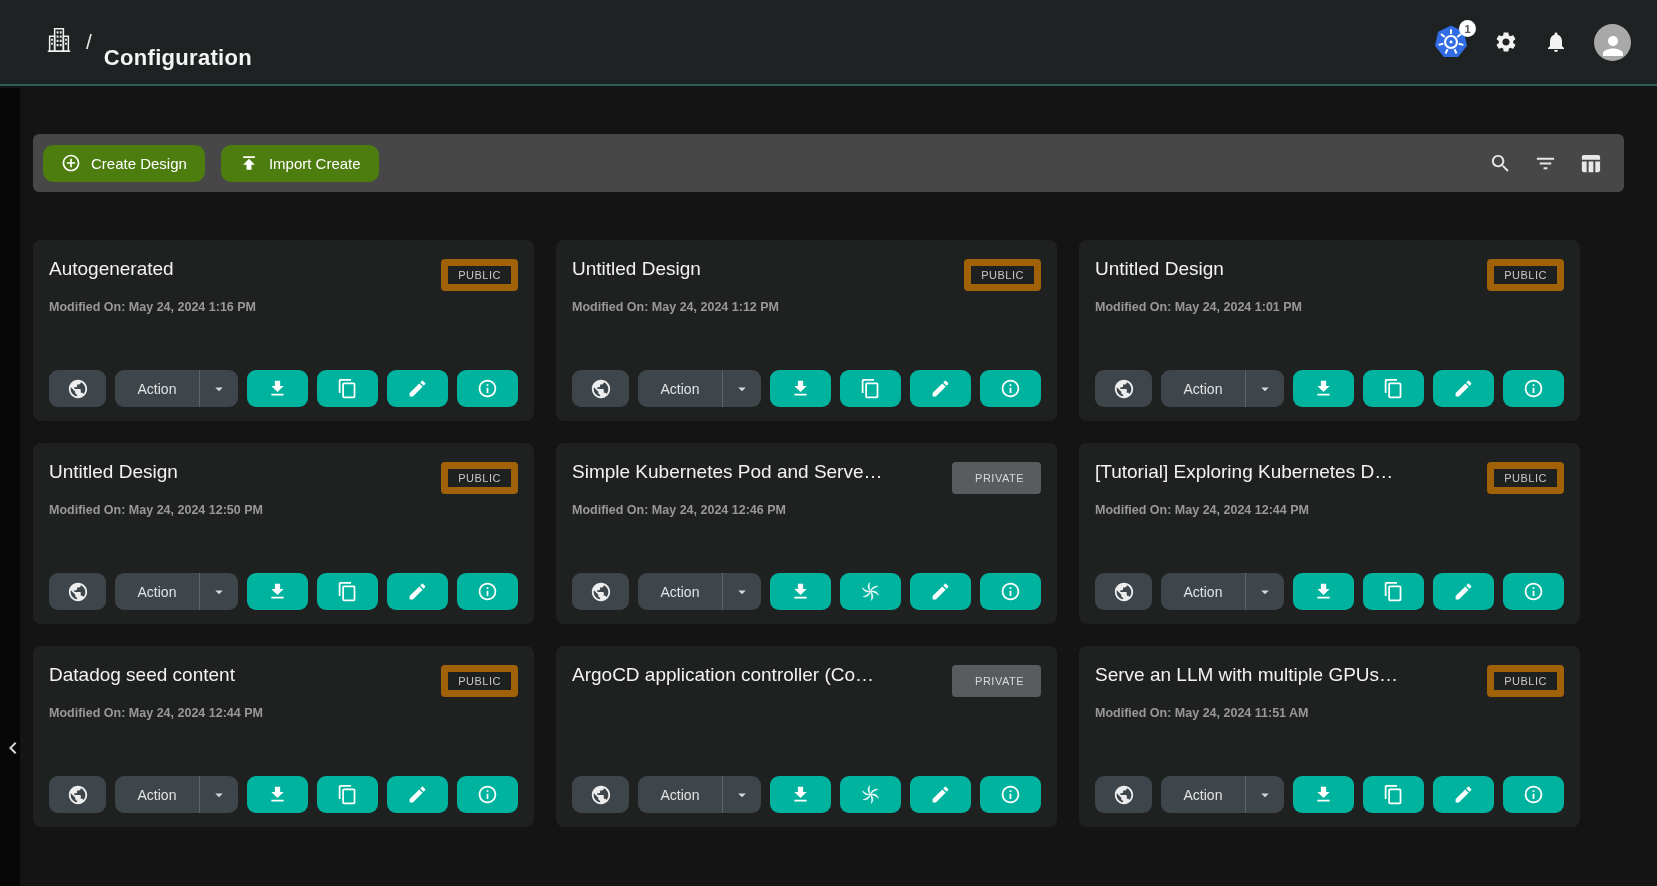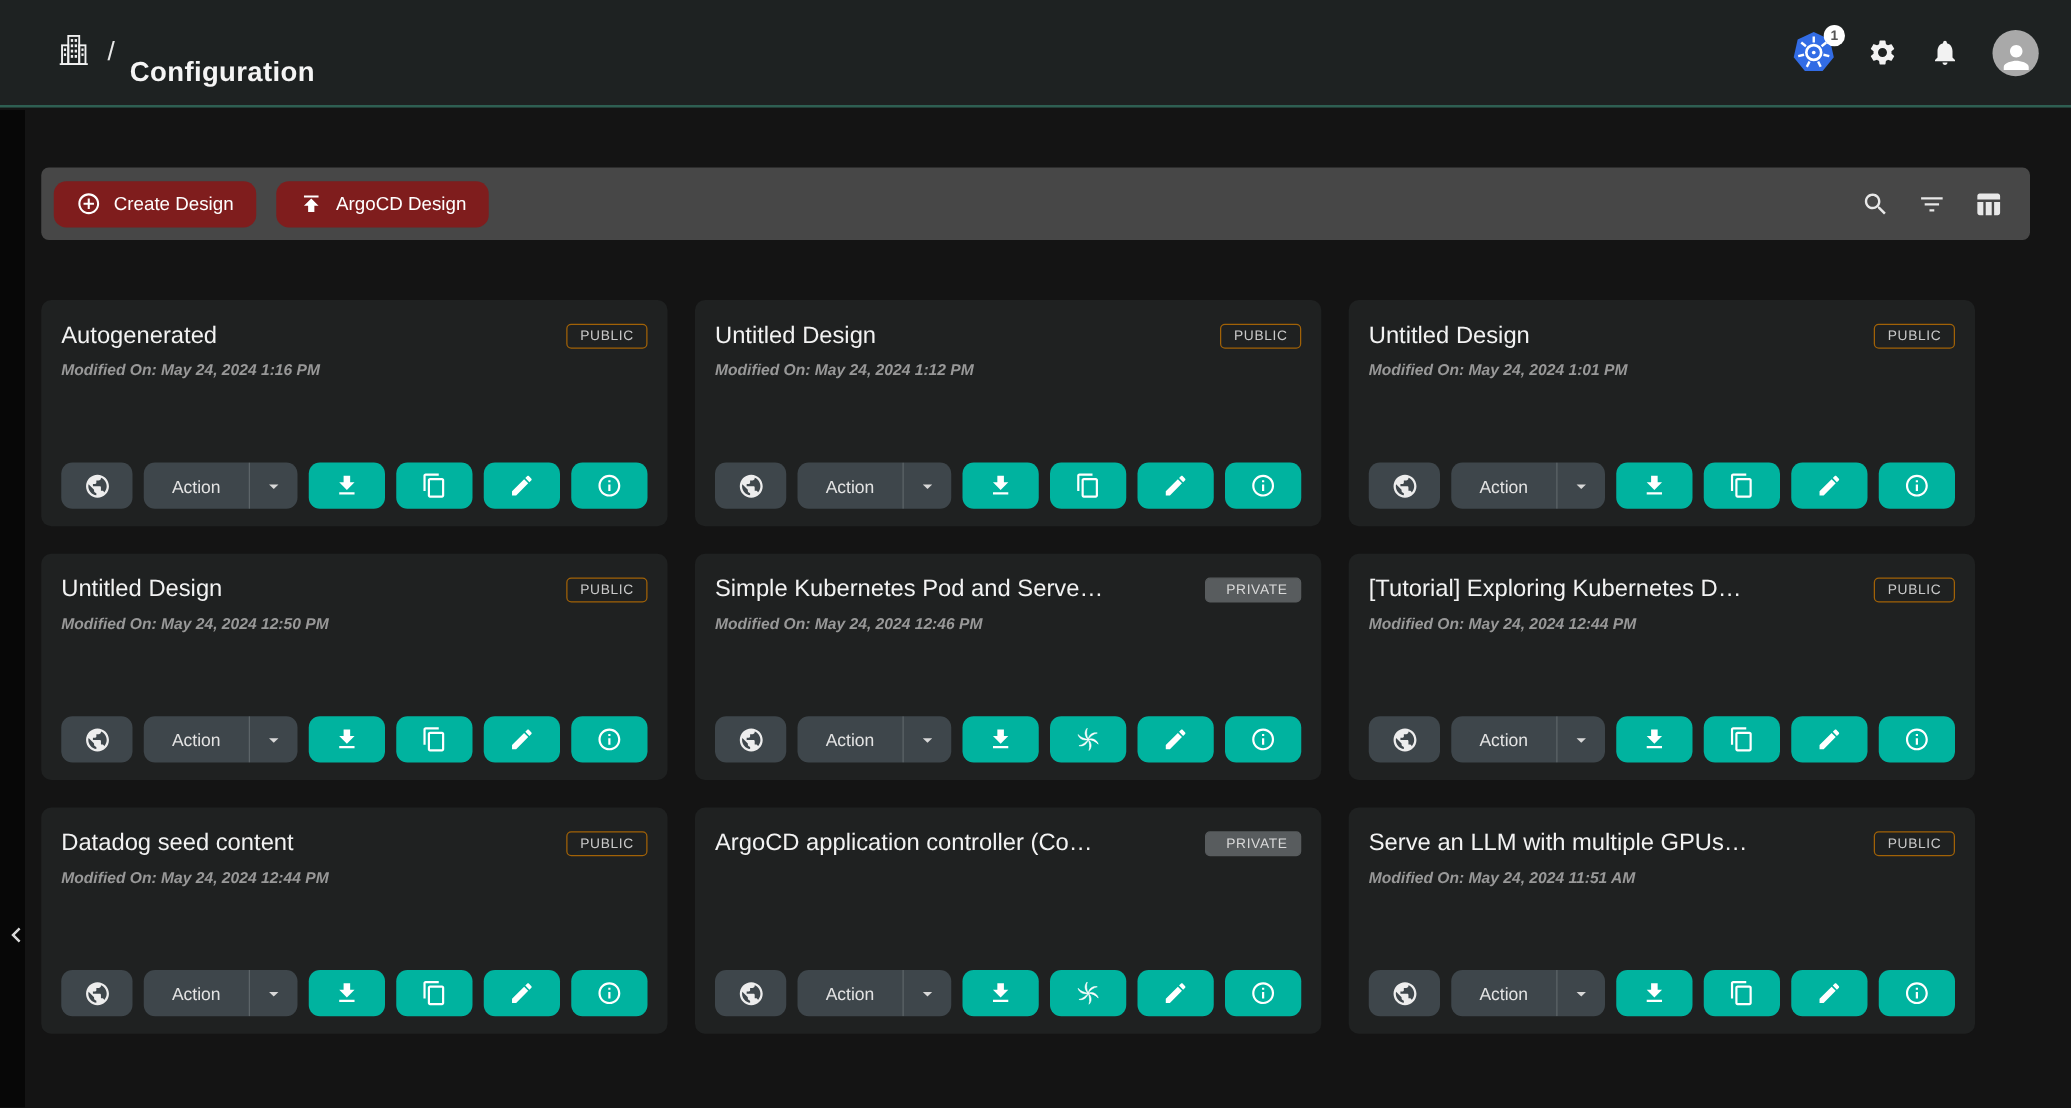--- a/index.html
+++ b/index.html
@@ -32,21 +32,21 @@
     display:flex; align-items:flex-end; justify-content:center; overflow:hidden;
   }
 
   
   .toolbar {
     margin:48px 33px 0 33px; height:58px; background:#474747; border-radius:6px;
     display:flex; align-items:center; justify-content:space-between; padding:0 22px 0 10px;
   }
   .toolbar-left { display:flex; align-items:center; gap:16px; }
   .btn-teal {
-    background:#7f1d1d; color:#fff; border:none; cursor:pointer;
+    background:#4d7c0f; color:#fff; border:none; cursor:pointer;
     height:37px; border-radius:10px; padding:0 18px;
     display:inline-flex; align-items:center; gap:10px;
     font-family:inherit; font-size:15px;
   }
   .btn-teal svg { width:20px; height:20px; }
   .toolbar-right { display:flex; align-items:center; gap:22px; }
   .toolbar-right .ticon { width:23px; height:23px; display:block; cursor:pointer; }
 
   
   .grid {
@@ -58,26 +58,26 @@
     padding:16px 16px 14px 16px; display:flex; flex-direction:column;
   }
   .card-head { display:flex; justify-content:space-between; align-items:flex-start; gap:10px; }
   .card-title {
     color:#f2f2f2; font-size:19px; font-weight:500;
     white-space:nowrap; overflow:hidden; text-overflow:ellipsis; max-width:365px;
     padding-top:2px;
   }
   .chip {
     flex:none; font-size:11px; letter-spacing:.5px; color:#c9c9c9;
-    border:1px solid #a16207; border-radius:4px; padding:3px 10px; margin-top:3px;
+    border:7px solid #a16207; border-radius:4px; padding:3px 10px; margin-top:3px;
     background:transparent;
   }
   .chip.private { background:#585c5e; border-color:#585c5e; color:#d9d9d9;padding-left:16px; }
   .card-modified {
-    margin-top:9px; color:#989898; font-size:12.5px; font-style:italic; font-weight:bold;
+    margin-top:9px; color:#989898; font-size:12.5px; font-weight:bold;
   }
   .card-actions { margin-top:auto; display:flex; align-items:center; gap:9px; }
   .btn-slate {
     background:#3e464b; border:none; cursor:pointer; height:37px; border-radius:9px;
     display:flex; align-items:center; justify-content:center;
   }
   .btn-globe { width:57px; }
   .btn-globe svg { width:22px; height:22px; }
   .btn-action { width:123px; padding:0; overflow:hidden; }
   .action-label { flex:1; text-align:center; color:#e3e3e3; font-size:14px; }
@@ -173,21 +173,21 @@
     <button class="btn-teal">
       <svg viewBox="0 0 24 24" fill="#fff">
         <path d="M13 7h-2v4H7v2h4v4h2v-4h4v-2h-4V7zm-1-5C6.48 2 2 6.48 2 12s4.48 10 10 10 10-4.48 10-10S17.52 2 12 2zm0 18c-4.41 0-8-3.59-8-8s3.59-8 8-8 8 3.59 8 8-3.59 8-8 8z"></path>
       </svg>
       <span>Create Design</span>
     </button>
     <button class="btn-teal">
       <svg viewBox="0 0 24 24" fill="#fff">
         <path d="M5 4v2h14V4H5zm0 10h4v6h6v-6h4l-7-7-7 7z"></path>
       </svg>
-      <span>ArgoCD Design</span>
+      <span>Import Create</span>
     </button>
   </div>
   <div class="toolbar-right">
     <span>
       <svg class="ticon" viewBox="0 0 24 24" fill="#e8e8e8">
         <path d="M15.5 14h-.79l-.28-.27C15.41 12.59 16 11.11 16 9.5 16 5.91 13.09 3 9.5 3S3 5.91 3 9.5 5.91 16 9.5 16c1.61 0 3.09-.59 4.23-1.57l.27.28v.79l5 4.99L20.49 19l-4.99-5zm-6 0C7.01 14 5 11.99 5 9.5S7.01 5 9.5 5 14 7.01 14 9.5 11.99 14 9.5 14z"></path>
       </svg>
     </span>
     <span>
       <svg class="ticon" viewBox="0 0 24 24" fill="#e8e8e8">

